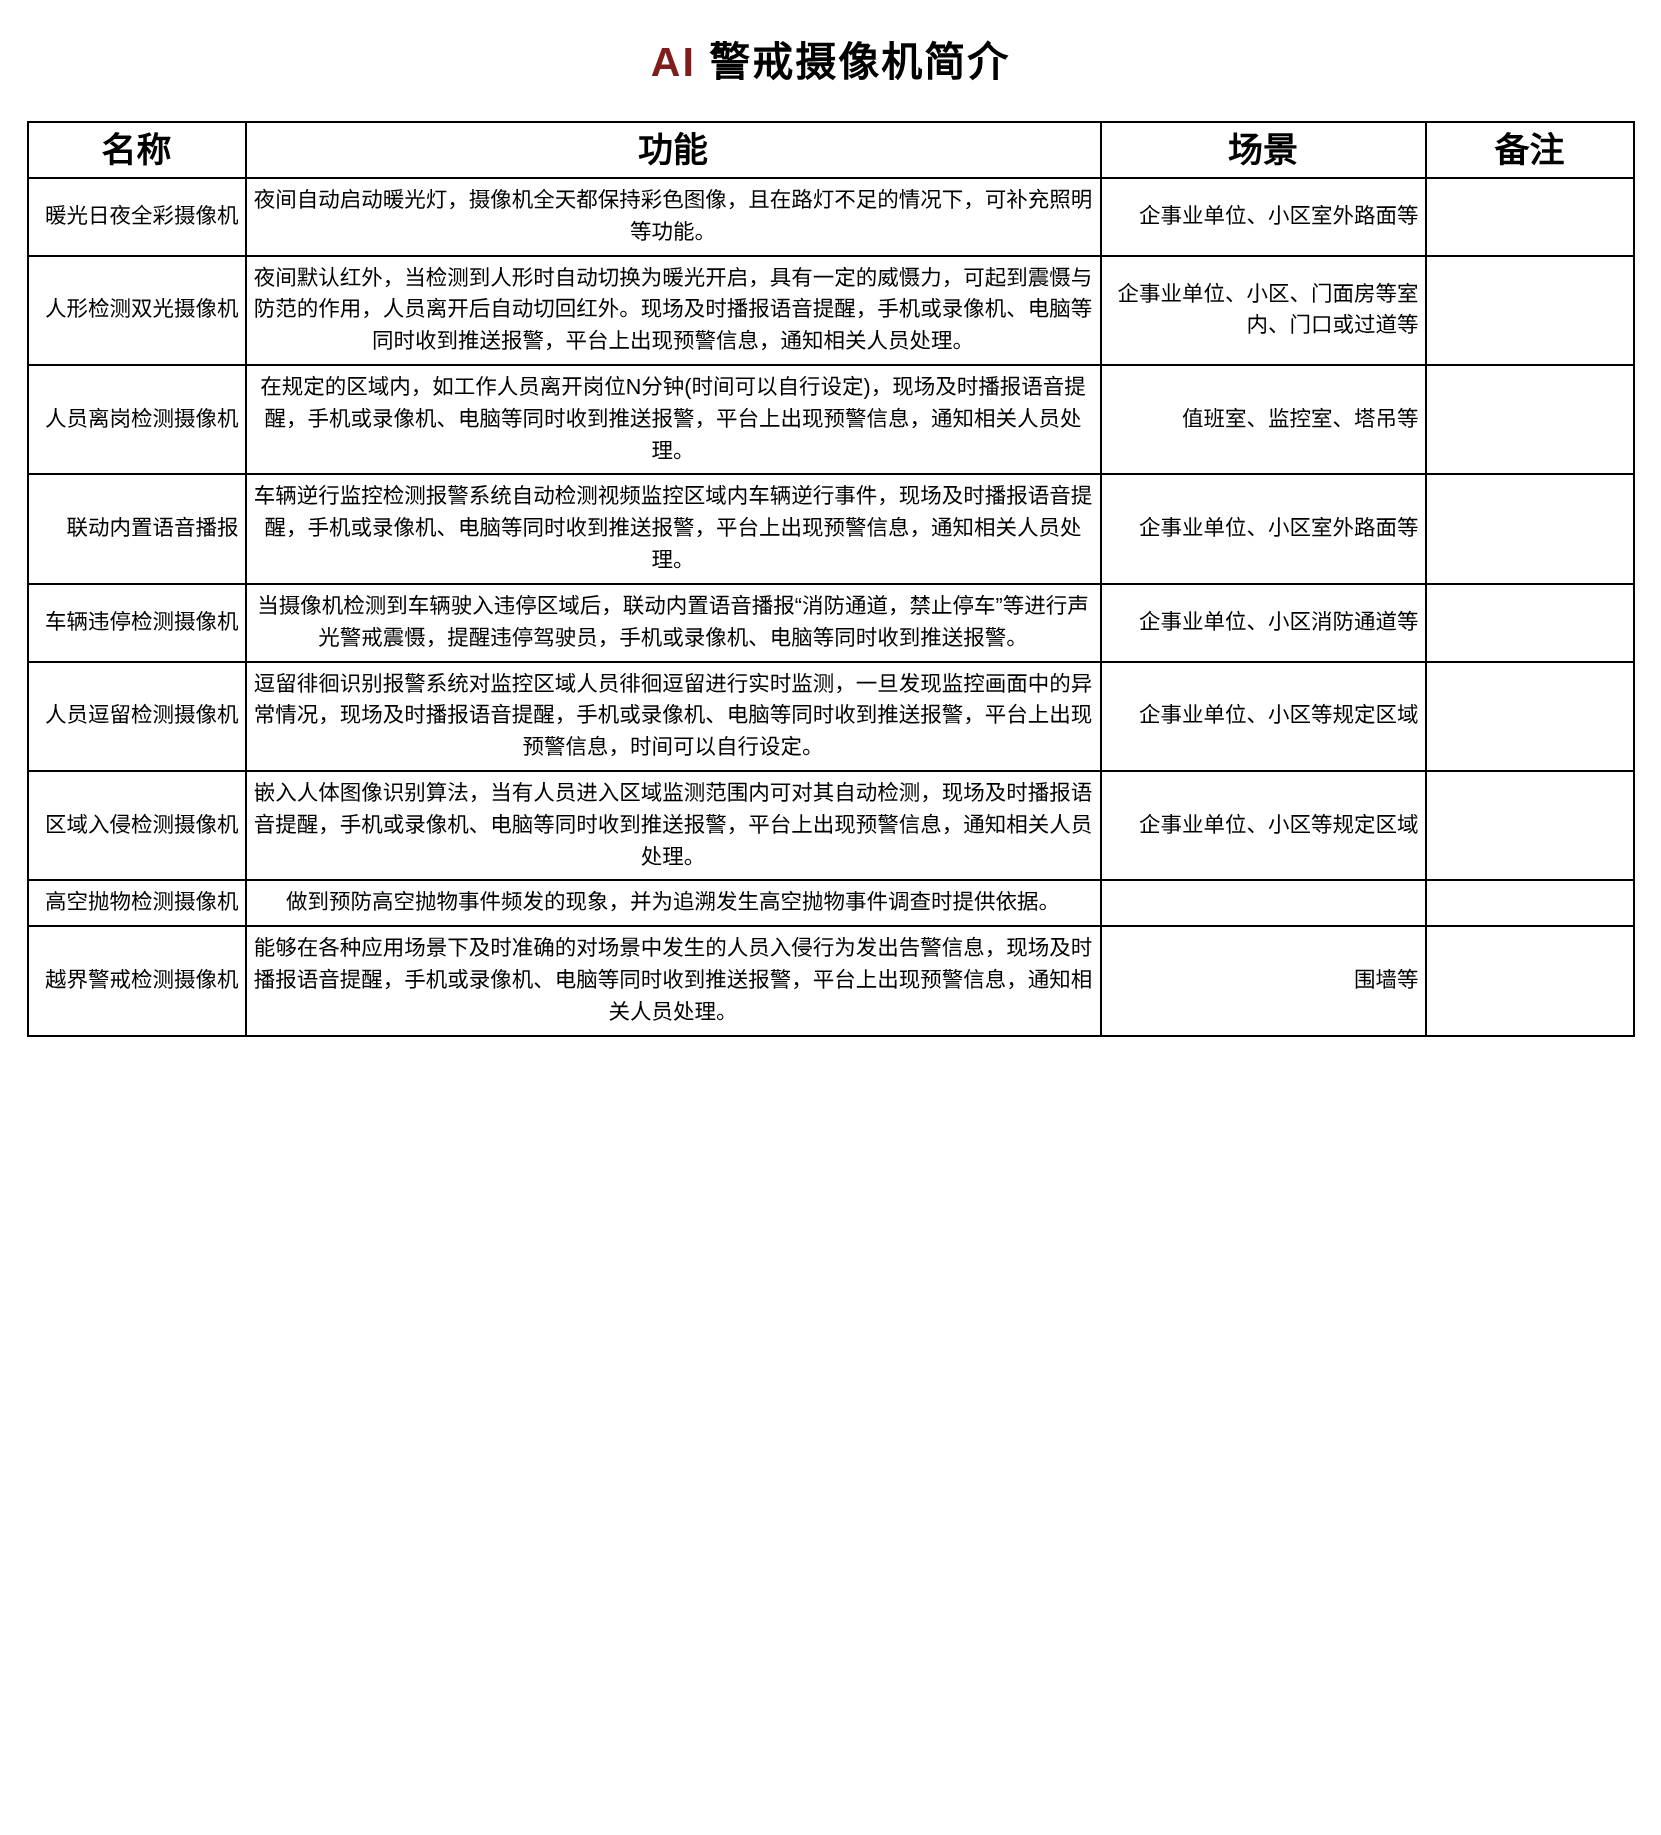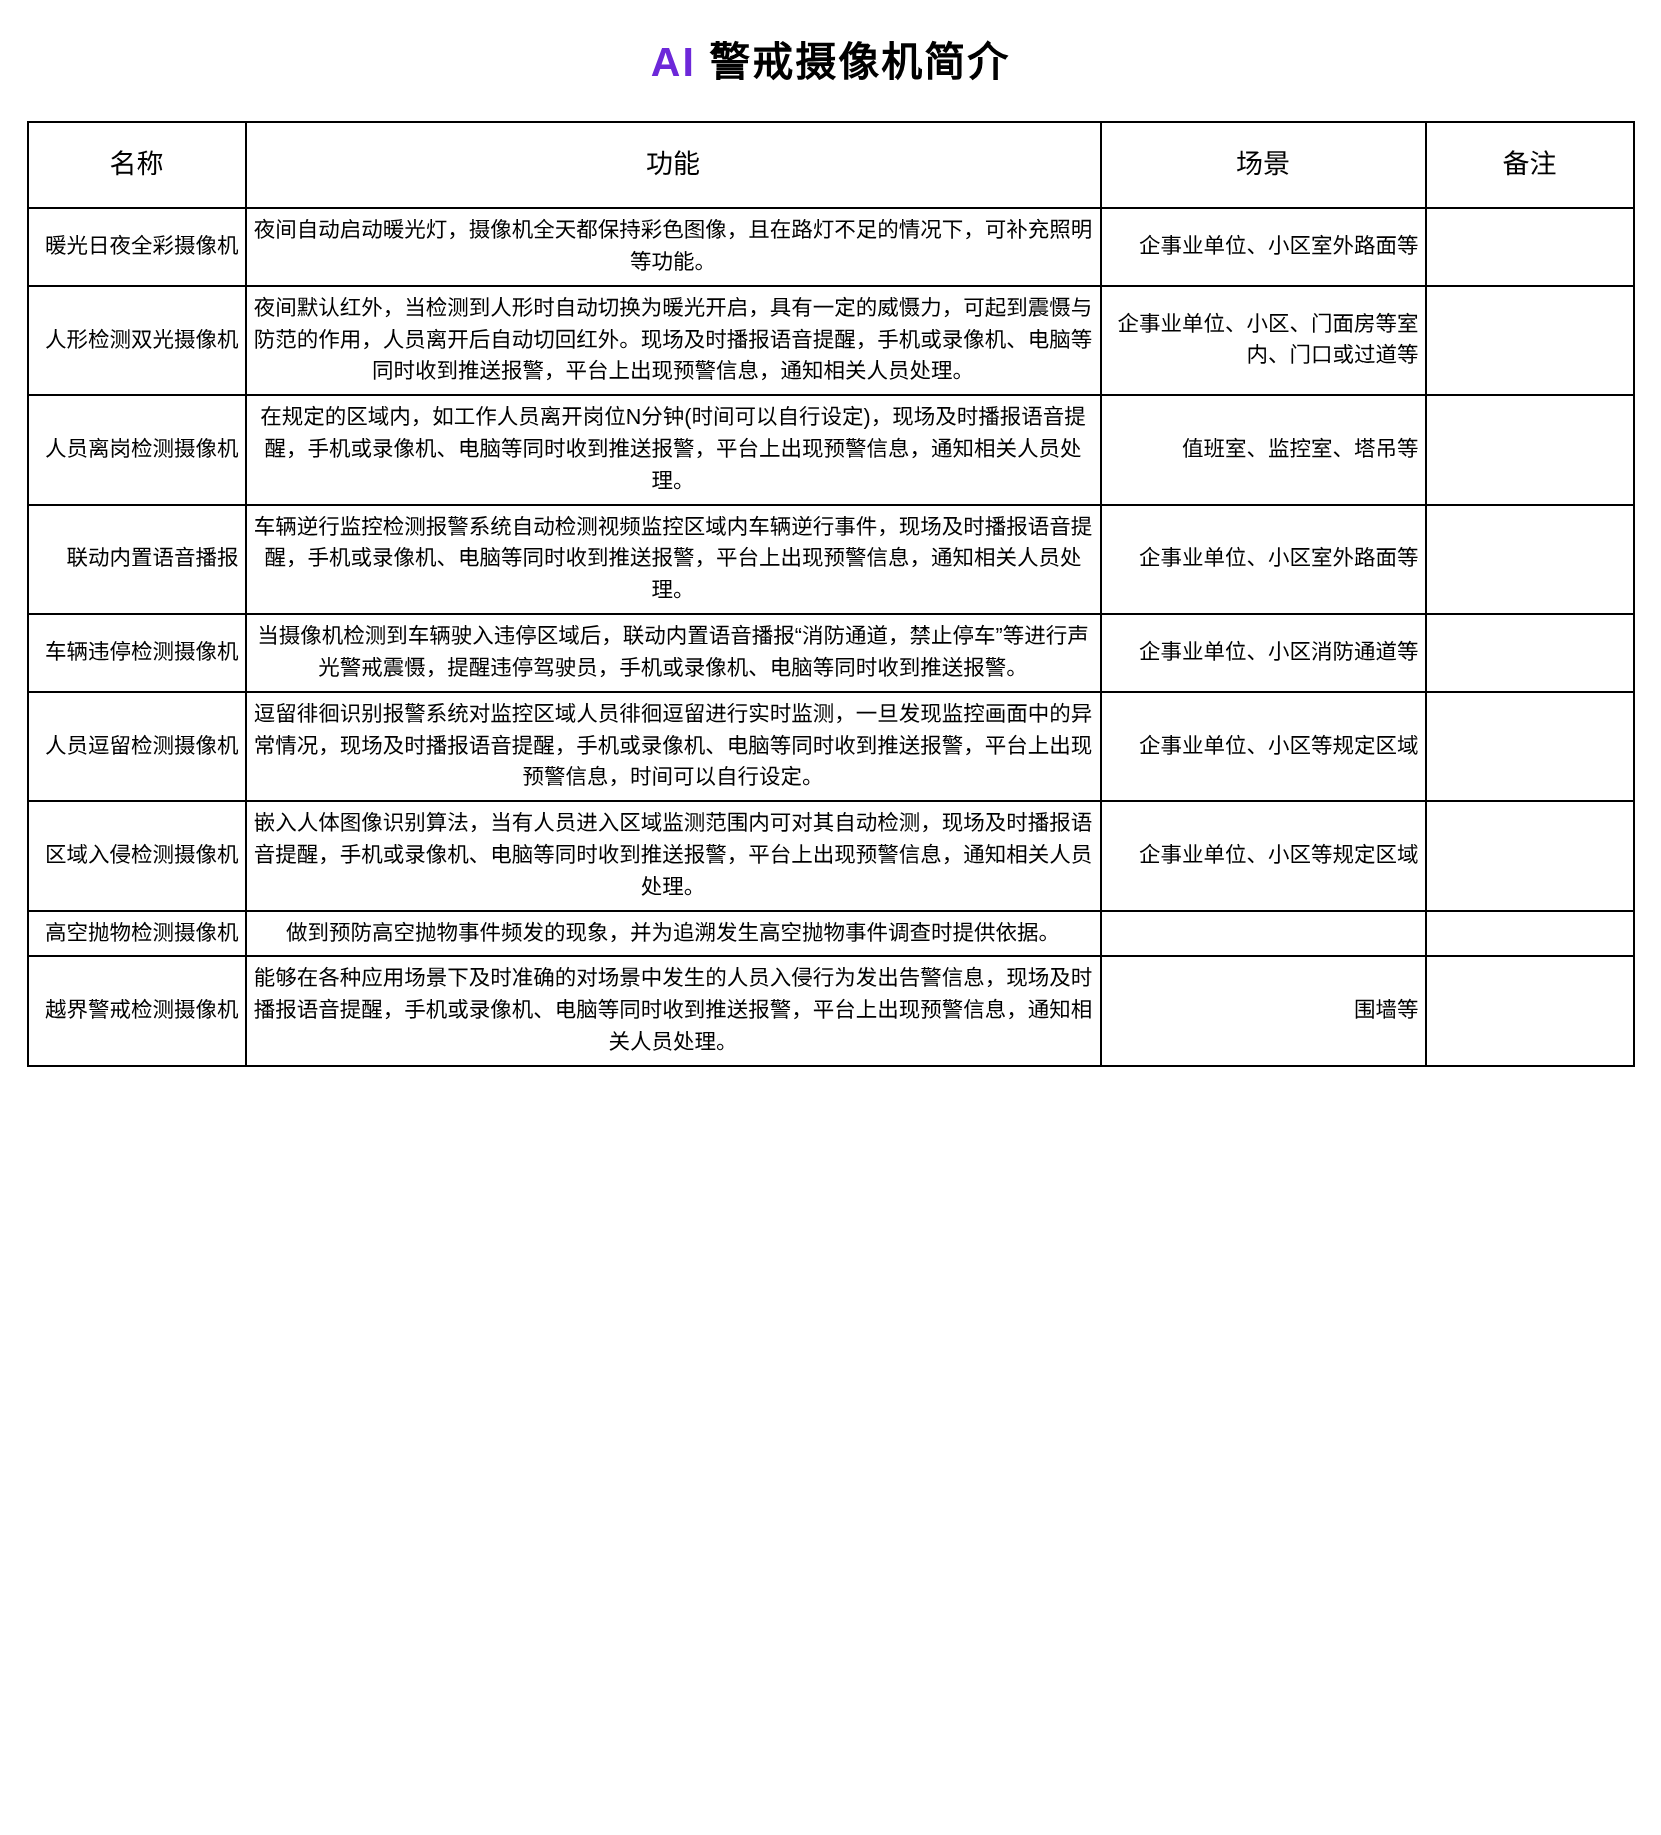--- a/index.html
+++ b/index.html
@@ -38,23 +38,23 @@
   table.main-table th,
   table.main-table td {
     border: 2px solid #000000;
     vertical-align: middle;
     padding: 6px 6px;
     font-size: 21.5px;
     line-height: 1.48;
   }
   table.main-table th {
     text-align: center;
-    font-size: 27px;
-    font-weight: normal;
-    padding: 22px 6px;
+    font-size: 35px;
+    font-weight: bold;
+    padding: 1px 6px;
   }
   col.c-name { width: 218px; }
   col.c-func { width: 855px; }
   col.c-scene { width: 325px; }
   col.c-remark { width: 208px; }
 
   td.name-cell {
     text-align: right;
     font-size: 21.5px;
     padding-left: 2px;
@@ -74,21 +74,21 @@
   td.remark-cell {
     text-align: left;
   }
 </style>
 </head>
 <body>
 
 <div class="page">
 
   <div class="title">
-    <span class="ai" style="color: #6d28d9;">AI</span><span> 警戒摄像机简介</span>
+    <span class="ai" style="color: #7f1d1d;">AI</span><span> 警戒摄像机简介</span>
   </div>
 
   <table class="main-table">
     <colgroup>
       <col class="c-name">
       <col class="c-func">
       <col class="c-scene">
       <col class="c-remark">
     </colgroup>
     <thead>

